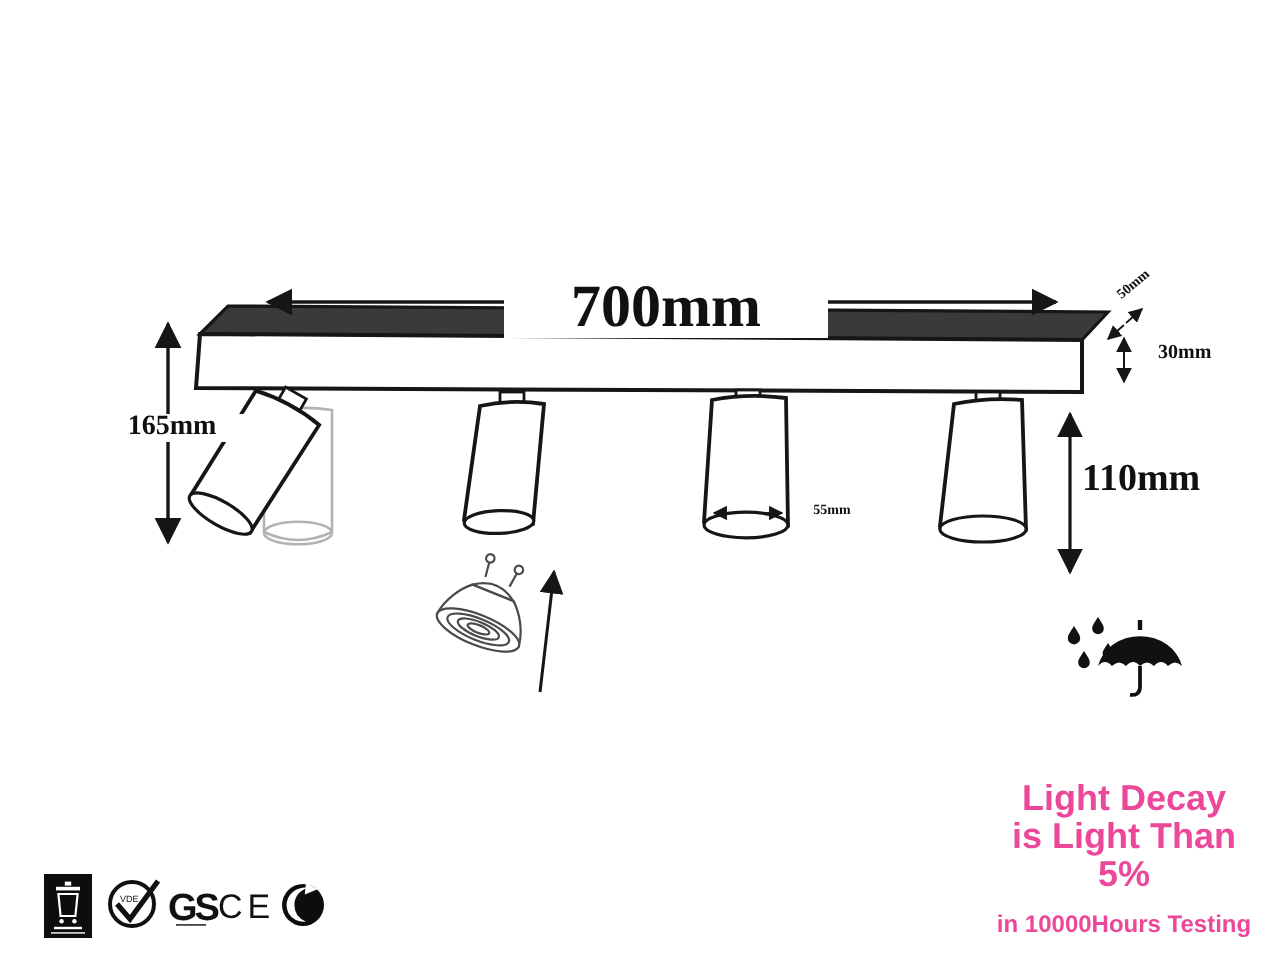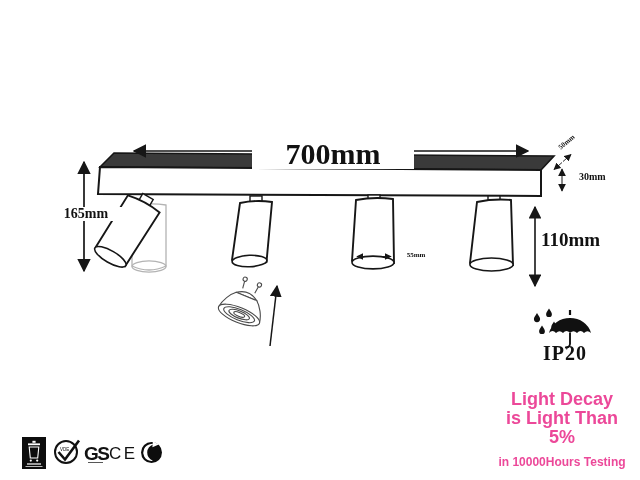--- a/index.html
+++ b/index.html
@@ -146,21 +146,20 @@
     </g>
   </g>
 </svg>
 
 <span id="lbl-700" class="lbl bg ctr">700mm</span>
 <span id="lbl-165" class="lbl bg ctr">165mm</span>
 <span id="lbl-110" class="lbl">110mm</span>
 <span id="lbl-30" class="lbl">30mm</span>
 <span id="lbl-50" class="lbl ctr">50mm</span>
 <span id="lbl-55" class="lbl ctr">55mm</span>
-<span id="lbl-ip20" class="lbl ctr">IP20</span>
 
 <div id="decay">
   <div class="big">Light Decay</div>
   <div class="big">is Light Than</div>
   <div class="big">5%</div>
   <div class="small">in 10000Hours Testing</div>
 </div>
 
 </div>
 

